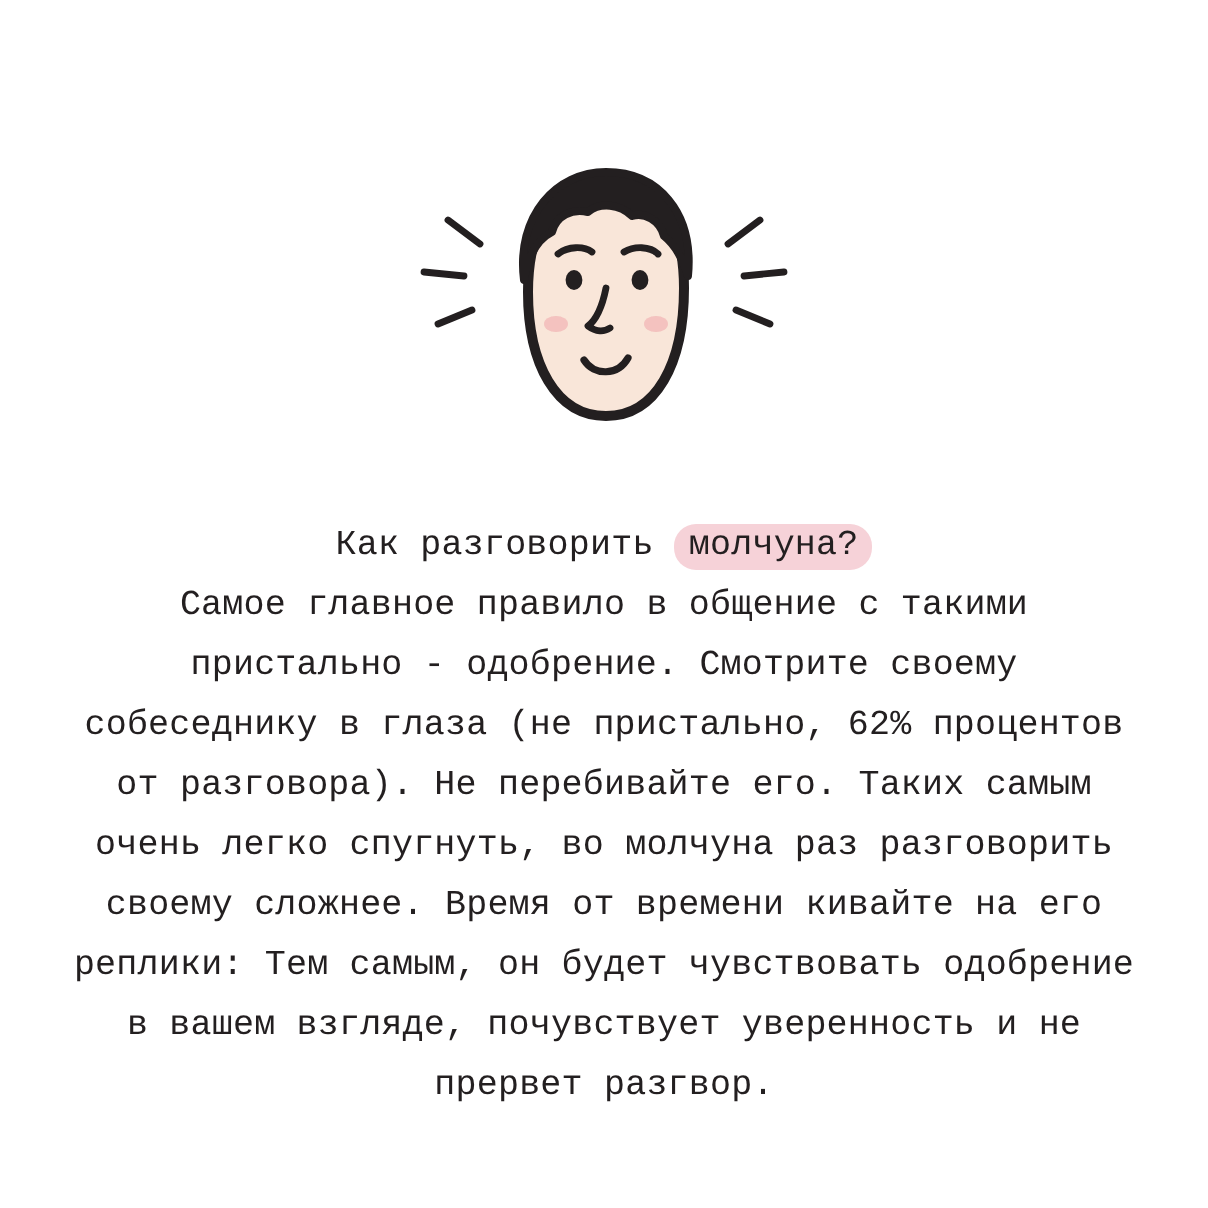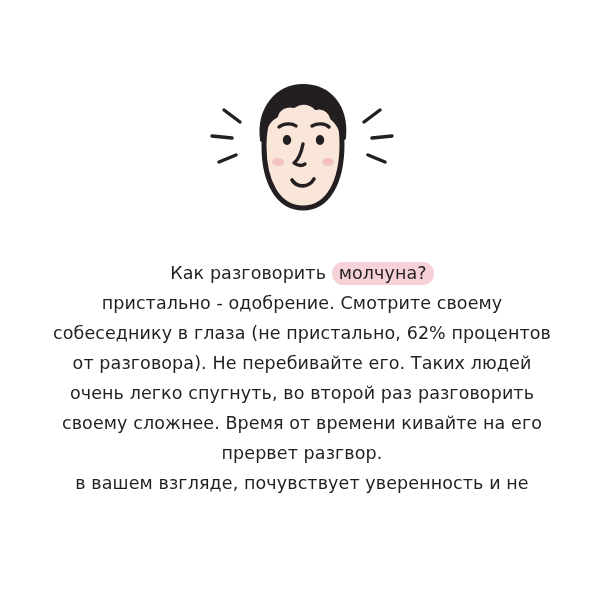--- a/index.html
+++ b/index.html
@@ -15,20 +15,21 @@
   }
   .card {
     position: relative;
     width: 604px;
     height: 604px;
     background: #ffffff;
     box-sizing: border-box;
     display: flex;
     flex-direction: column;
     align-items: center;
+    font-family: Liberation Mono, monospace;
   }
   .illustration {
     margin-top: 78px;
     width: 200px;
     height: 150px;
     display: flex;
     align-items: center;
     justify-content: center;
   }
   .text-block {
@@ -85,22 +86,24 @@
 
       <path d="M90 102 C95 110 107 110 112 101" stroke="#231f20" stroke-width="3.6" fill="none" stroke-linecap="round"></path>
 
       <ellipse cx="76" cy="84" rx="6" ry="4" fill="#f2b6b6" opacity="0.75"></ellipse>
       <ellipse cx="126" cy="84" rx="6" ry="4" fill="#f2b6b6" opacity="0.75"></ellipse>
     </svg>
   </div>
 
   <div class="text-block">
     <span class="line"><span>Как разговорить </span><span class="highlight">молчуна?</span></span>
+    <span class="line">Самое главное правило в общение с такими</span>
     <span class="line">пристально - одобрение. Смотрите своему</span>
     <span class="line">собеседнику в глаза (не пристально, 62% процентов</span>
-    <span class="line">от разговора). Не перебивайте его. Таких людей</span>
-    <span class="line">очень легко спугнуть, во второй раз разговорить</span>
+    <span class="line">от разговора). Не перебивайте его. Таких самым</span>
+    <span class="line">очень легко спугнуть, во молчуна раз разговорить</span>
     <span class="line">своему сложнее. Время от времени кивайте на его</span>
+    <span class="line">реплики: Тем самым, он будет чувствовать одобрение</span>
+    <span class="line">в вашем взгляде, почувствует уверенность и не</span>
     <span class="line">прервет разгвор.</span>
-    <span class="line">в вашем взгляде, почувствует уверенность и не</span>
   </div>
 
 </div>
 
 </body></html>

